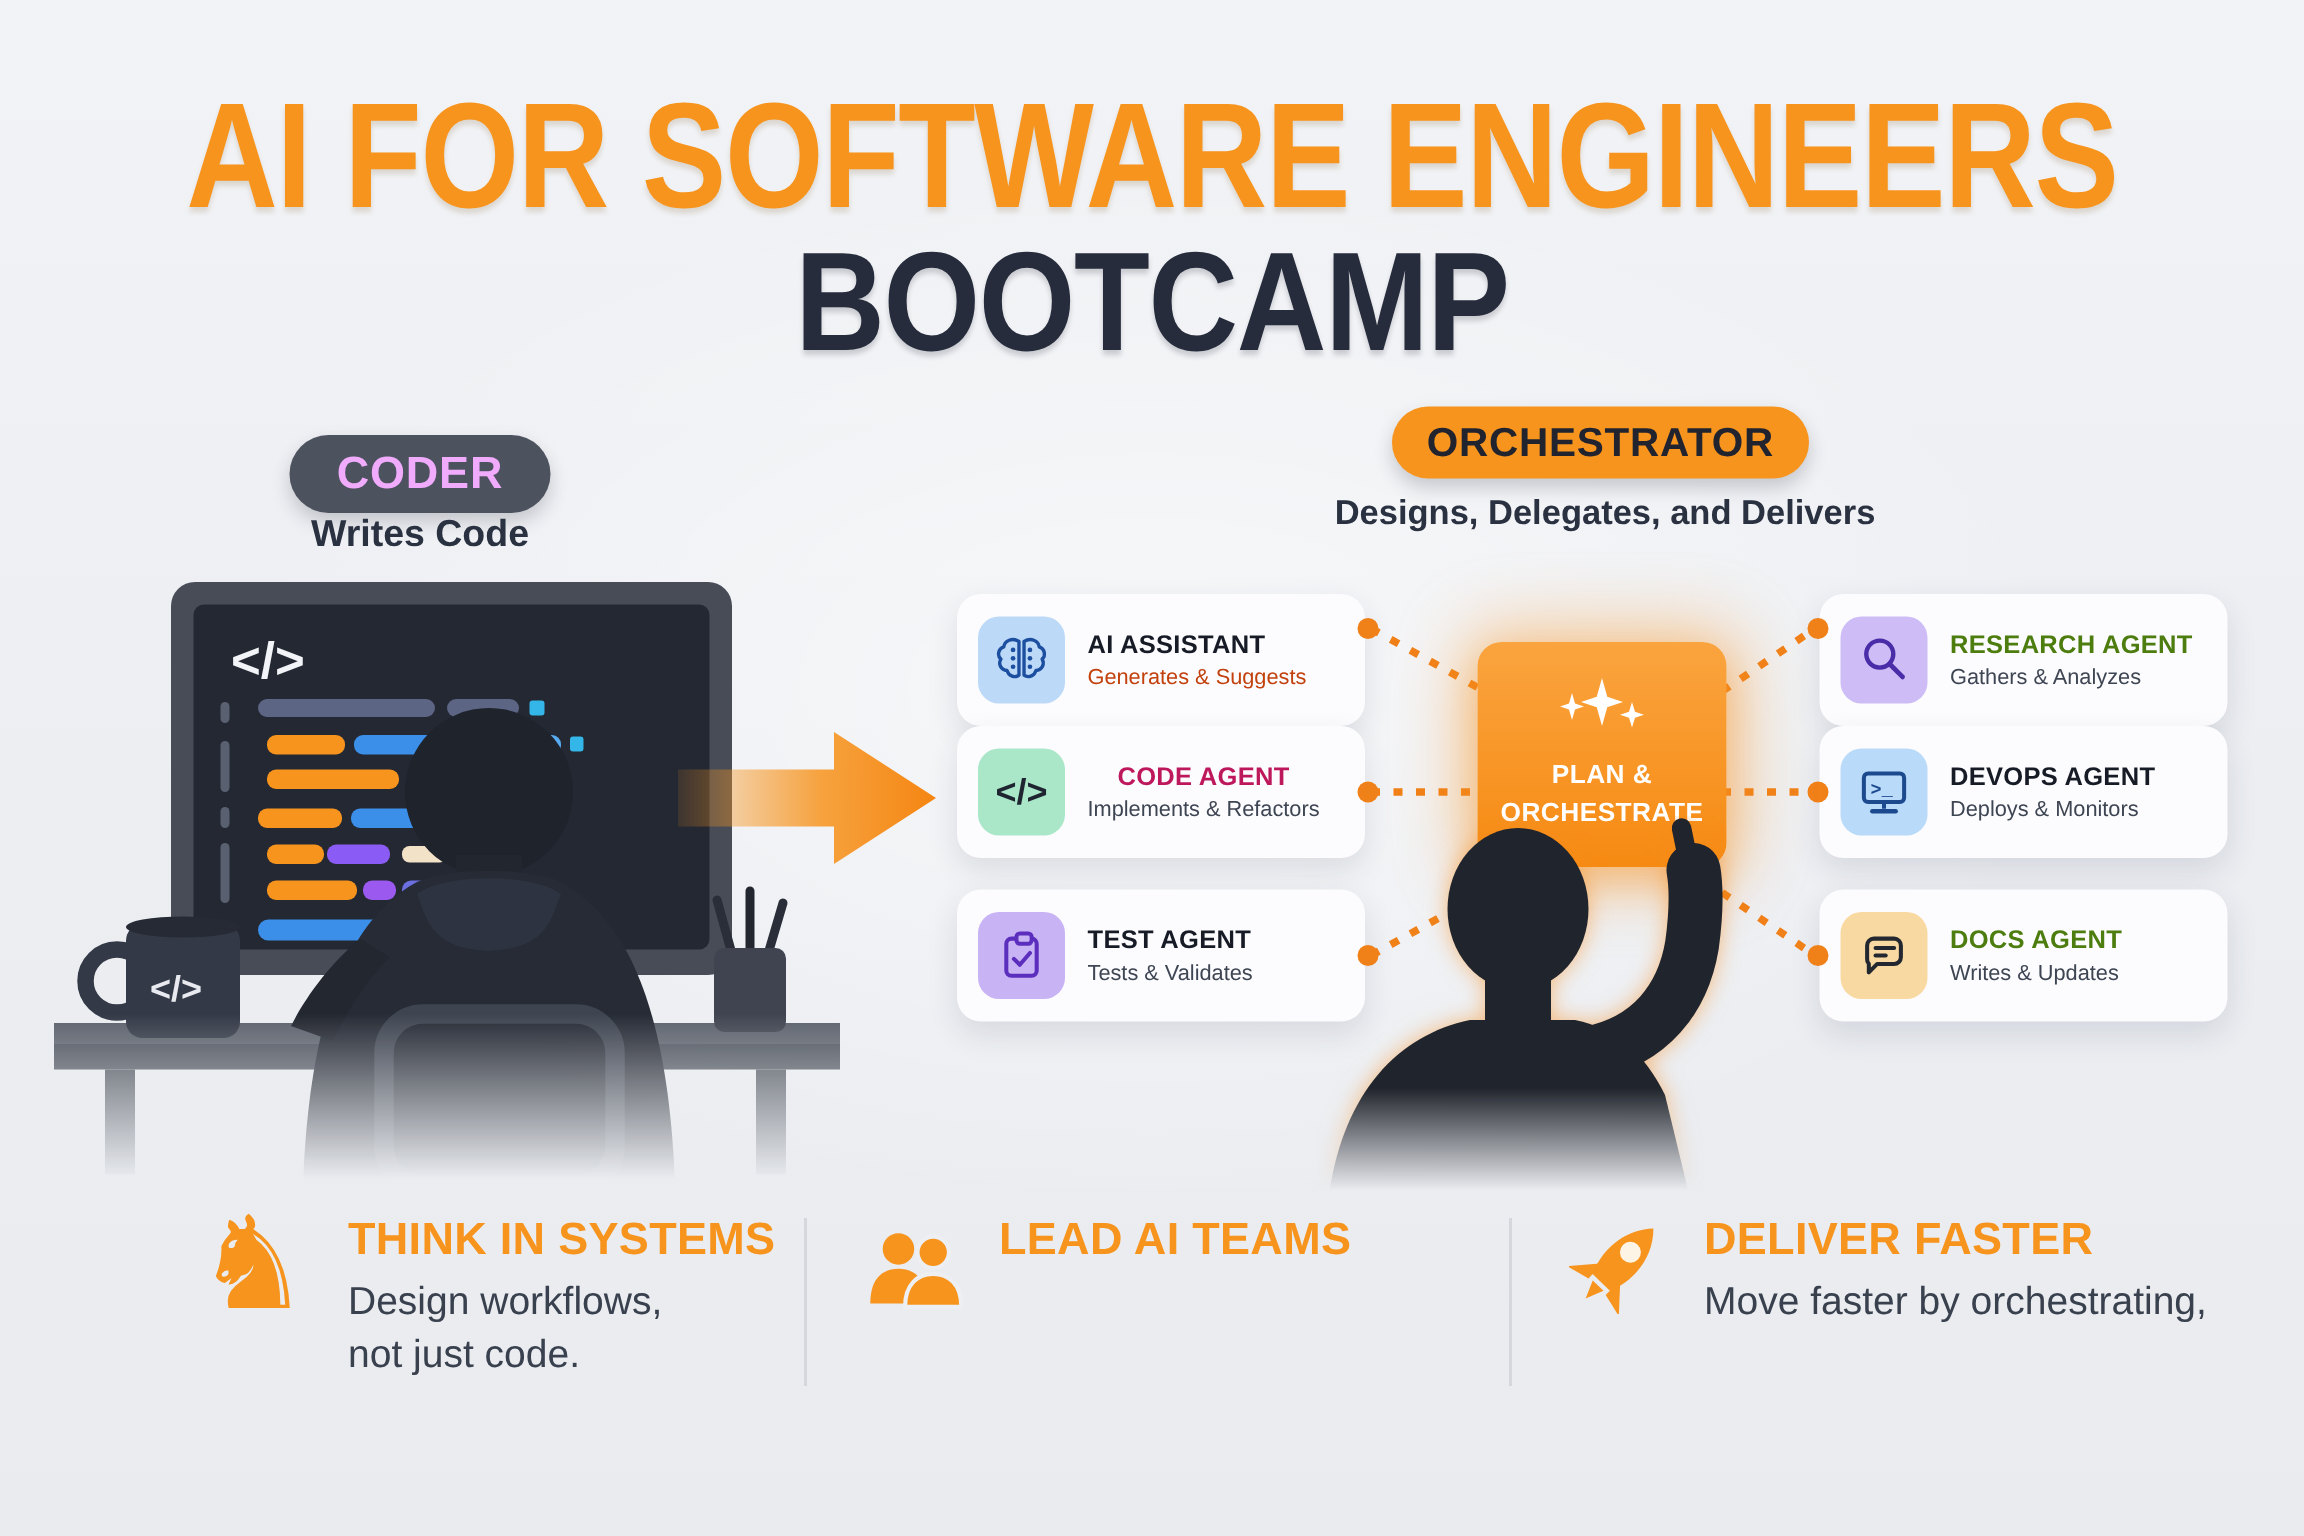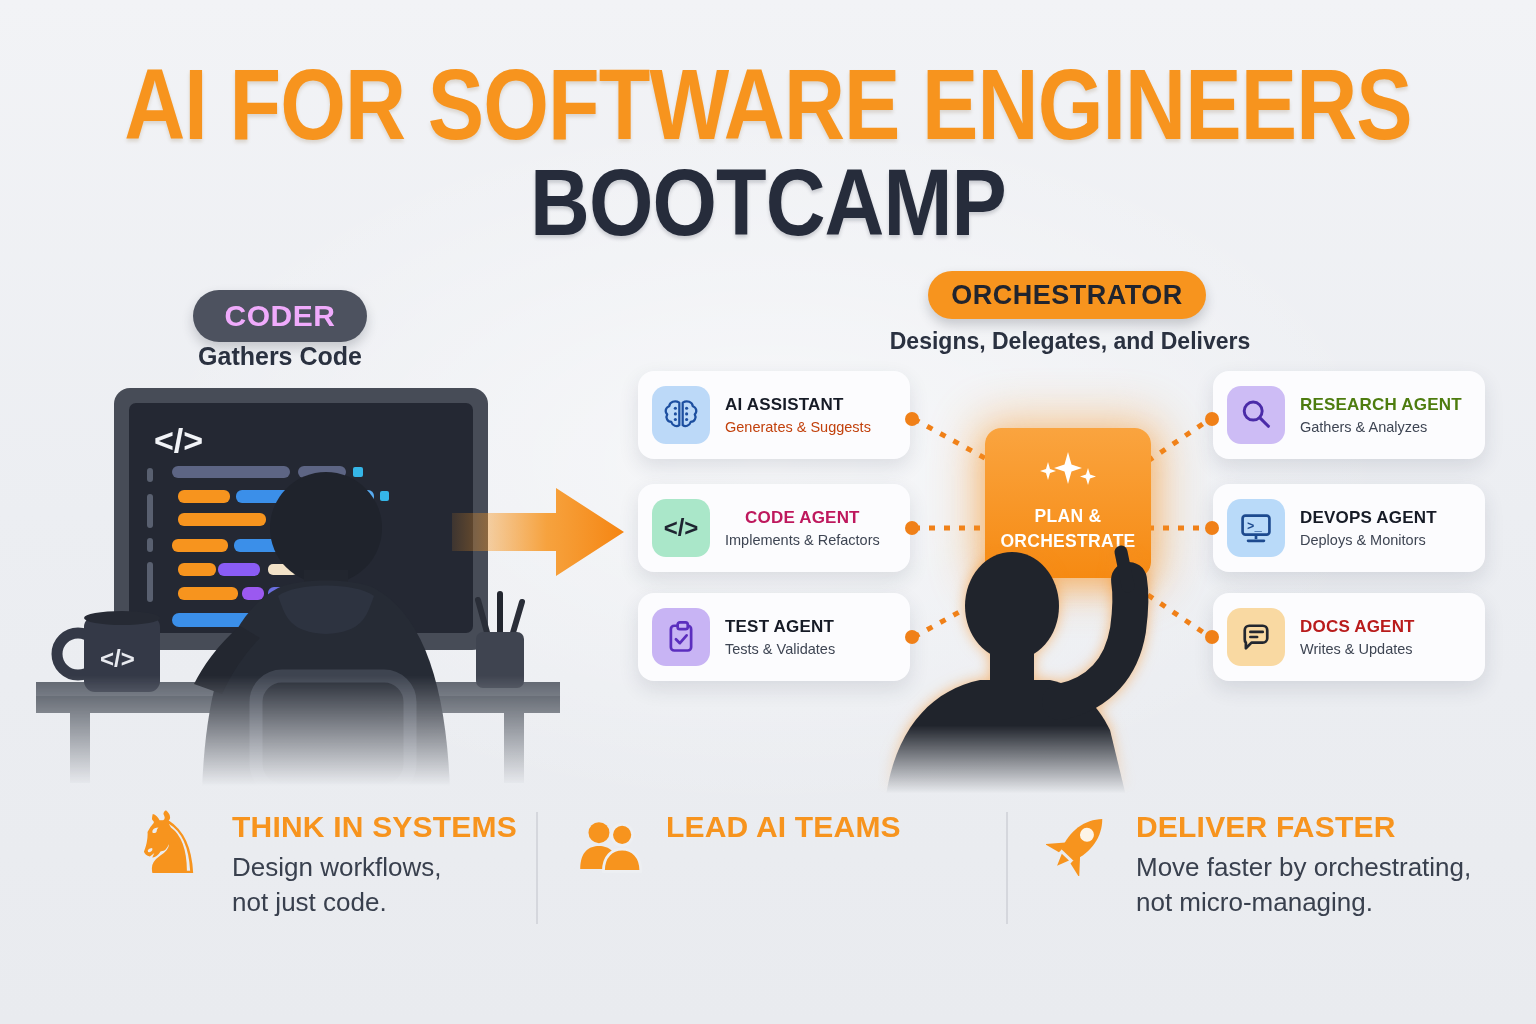--- a/index.html
+++ b/index.html
@@ -47,21 +47,21 @@
   .icon-tile {
     width:58px; height:58px; border-radius:14px; flex:0 0 58px;
     display:flex; align-items:center; justify-content:center;
   }
   .card-text { display:flex; flex-direction:column; gap:4px; }
   .card-title { font-size:17px; font-weight:800; letter-spacing:.2px; }
   .card-desc  { font-size:14.5px; font-weight:500; }
 
   .col-left  { left:638px; }
   .col-right { left:1213px; }
-  .row-0 { top:371px; } .row-1 { top:484px; } .row-2 { top:593px; }
+  .row-0 { top:396px; } .row-1 { top:484px; } .row-2 { top:593px; }
 
   
   .plan-box {
     left:985px; top:428px; width:166px; height:150px; border-radius:16px;
     background:linear-gradient(180deg,#faa43f 0%, #f68a12 100%);
     box-shadow:0 0 46px 10px rgba(248,150,40,.45), 0 10px 26px rgba(246,138,20,.35);
     display:flex; flex-direction:column; align-items:center; justify-content:center;
     gap:10px; z-index:3;
   }
   .plan-box .label { color:#fff; font-size:17.5px; font-weight:800; line-height:1.45; text-align:center; letter-spacing:.3px; }
@@ -79,21 +79,21 @@
 </style>
 </head>
 <body>
 
 <div id="stage">
 
   <div class="abs title-line1" style="color: rgb(247, 148, 30);">AI FOR SOFTWARE ENGINEERS</div>
   <div class="abs title-line2" style="color: rgb(38, 44, 59);">BOOTCAMP</div>
 
   <div class="abs pill coder-pill" style="background-color: rgb(77, 82, 95); color: #f0abfc; margin-top: 10px;">CODER</div>
-  <div class="abs coder-sub" style="color: rgb(42, 49, 64);">Gathers Code</div>
+  <div class="abs coder-sub" style="color: rgb(42, 49, 64);">Writes Code</div>
 
   <svg class="abs fade-bottom" style="left:26px; top:382px;" width="548" height="408" viewBox="0 0 548 408">
 
     <rect x="88" y="6" width="374" height="262" rx="16" fill="#474c57"></rect>
     <rect x="103" y="21" width="344" height="230" rx="7" fill="#242833"></rect>
     <text x="128" y="70" font-size="34" font-weight="bold" fill="#f2f4f8" font-family="Liberation Sans, sans-serif">&lt;/&gt;</text>
 
     <g fill="#596070">
       <rect x="121" y="86" width="6" height="14" rx="3"></rect>
       <rect x="121" y="112" width="6" height="34" rx="3"></rect>
@@ -276,21 +276,21 @@
     <div class="icon-tile" style="background-color: rgb(249, 217, 162);">
       <svg width="36" height="36" viewBox="0 0 32 32">
         <g fill="none" stroke="#23272f" stroke-width="2.4" stroke-linejoin="round" stroke-linecap="round">
           <path d="M6 10 a4 4 0 0 1 4 -4 h12 a4 4 0 0 1 4 4 v7 a4 4 0 0 1 -4 4 h-10 l-5 5 v-5 a4 4 0 0 1 -1 -3 Z"></path>
           <line x1="11" y1="11.5" x2="22" y2="11.5"></line>
           <line x1="11" y1="16" x2="17" y2="16"></line>
         </g>
       </svg>
     </div>
     <div class="card-text">
-      <div class="card-title" style="color: #b91c1c;">DOCS AGENT</div>
+      <div class="card-title" style="color: #4d7c0f;">DOCS AGENT</div>
       <div class="card-desc" style="color: rgb(62, 69, 83);">Writes &amp; Updates</div>
     </div>
   </div>
 
   <div class="abs plan-box">
     <svg width="64" height="42" viewBox="0 0 64 42">
       <g fill="#ffffff">
         <path d="M32 0 L35.5 12.5 L46 16 L35.5 19.5 L32 32 L28.5 19.5 L18 16 L28.5 12.5 Z"></path>
         <path d="M12 10 L14 17 L20 19 L14 21 L12 28 L10 21 L4 19 L10 17 Z"></path>
         <path d="M52 16 L54 22.5 L60 24.5 L54 26.5 L52 33 L50 26.5 L44 24.5 L50 22.5 Z"></path>
@@ -335,16 +335,15 @@
       <path d="M34 2 C46 14 50 34 42 52 L26 52 C18 34 22 14 34 2 Z" fill="#f7941e"></path>
       <circle cx="34" cy="24" r="7" fill="#fdf4e6"></circle>
       <path d="M26 42 L10 60 L26 56 Z" fill="#f7941e"></path>
       <path d="M42 42 L58 60 L42 56 Z" fill="#f7941e"></path>
       <path d="M29 55 L34 67 L39 55 Z" fill="#f7941e"></path>
     </g>
   </svg>
   <div class="abs foot-title" style="left: 1136px; top: 810px; color: rgb(247, 148, 30);">DELIVER FASTER</div>
   <div class="abs foot-desc" style="left: 1136px; top: 850px; color: rgb(57, 64, 78);">
     <span>Move faster by orchestrating,</span><br>
-    <span>not micro-managing.</span>
   </div>
 
 </div>
 
 </body></html>

